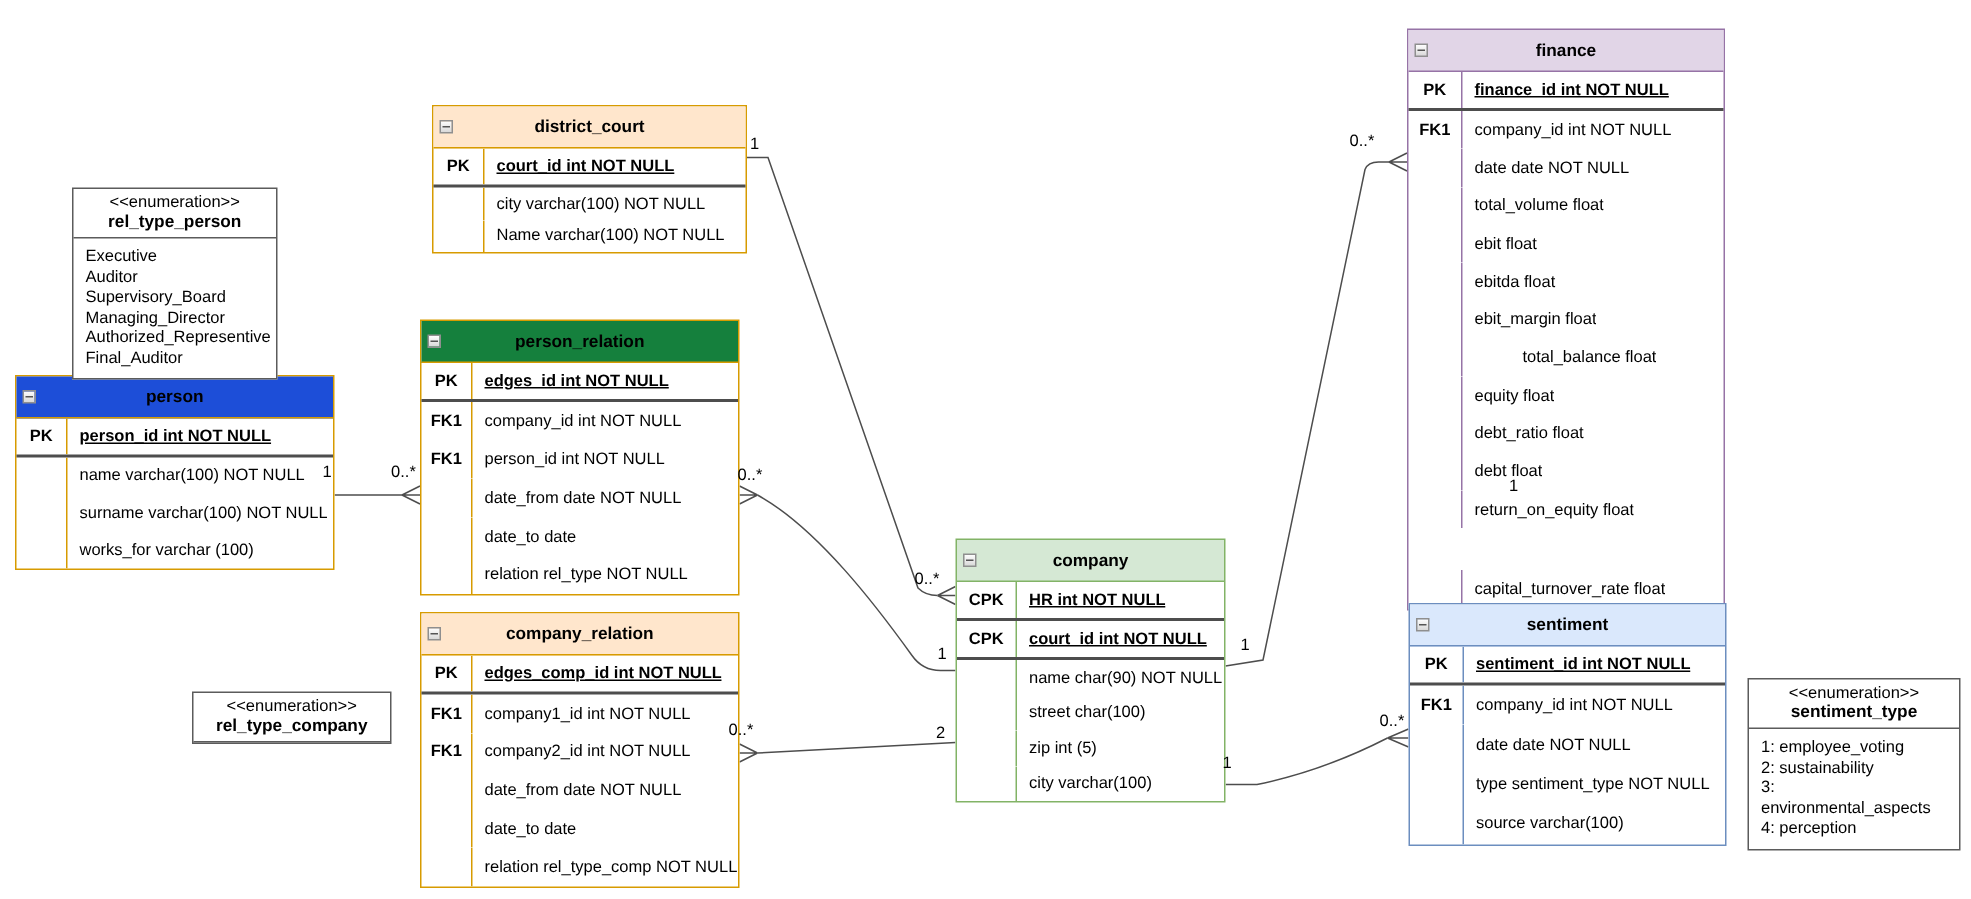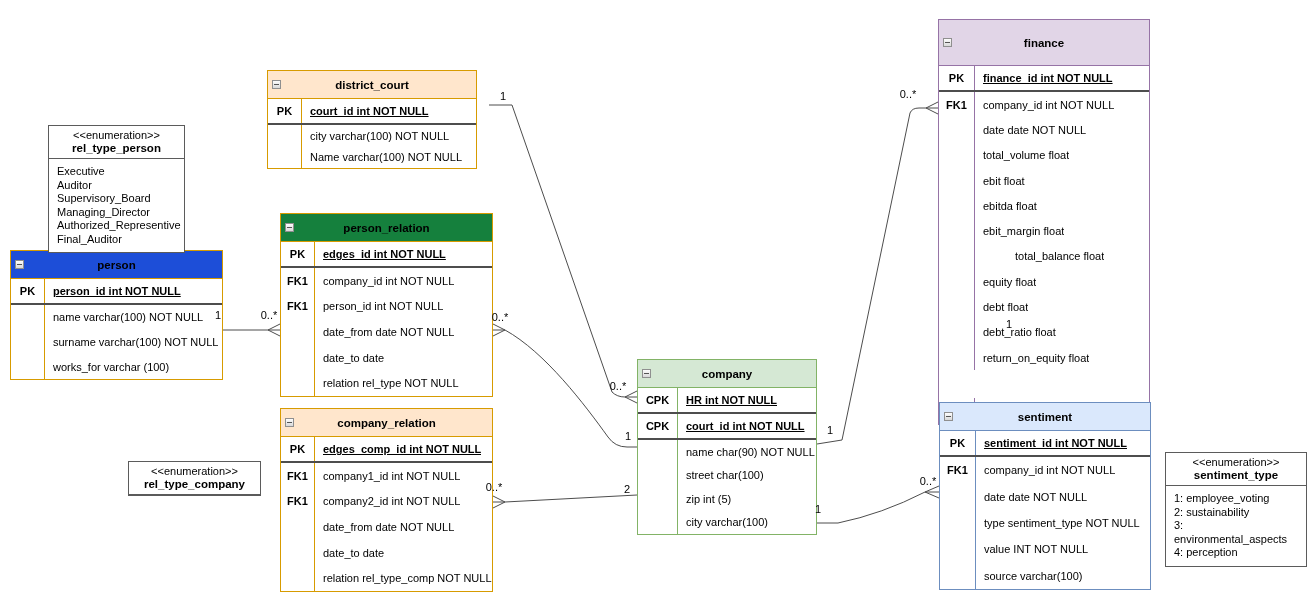--- a/index.html
+++ b/index.html
@@ -43,21 +43,21 @@
       <path d="M505 502 L637 495"></path>
 
       <path d="M817 444 L842 440 L910 113 Q912 108 919 108 L926 108"></path>
       <path d="M926 108 L938 102 M926 108 L938 108 M926 108 L938 114"></path>
 
       <path d="M817 523 L838 523 Q882 514 925 492"></path>
       <path d="M925 492 L939 486 M925 492 L939 492 M925 492 L939 498"></path>
     </g>
   </svg>
 
-  <div class="etable" style="left: 267px; top: 70px; width: 210px; border: 1px solid rgb(215, 155, 0);">
+  <div class="etable" style="left: 288px; top: 70px; width: 210px; border: 1px solid rgb(215, 155, 0);">
       <div class="t-title" style="height: 28px; background: rgb(255, 230, 204); border-bottom: 1px solid rgb(215, 155, 0);">
         <span class="collapse-icon"></span>
         <span>district_court</span>
       </div>
       <div class="t-row dark-sep" style="height: 26px;">
         <span class="t-key" style="width: 34px; border-right: 1px solid rgb(215, 155, 0);">PK</span>
         <span class="t-text pk-text">court_id int NOT NULL</span>
       </div>
       <div class="t-row" style="height: 21.5px;">
         <span class="t-key" style="width: 34px; border-right: 1px solid rgb(215, 155, 0);"></span>
@@ -174,21 +174,21 @@
       <div class="t-row" style="height: 23.5px;">
         <span class="t-key" style="width: 40px; border-right: 1px solid rgb(130, 179, 102);"></span>
         <span class="t-text">zip int (5)</span>
       </div>
       <div class="t-row" style="height: 23.5px;">
         <span class="t-key" style="width: 40px; border-right: 1px solid rgb(130, 179, 102);"></span>
         <span class="t-text">city varchar(100)</span>
       </div>
     </div>
   <div class="etable" style="left: 938px; top: 19px; width: 212px; border: 1px solid rgb(150, 115, 166);">
-      <div class="t-title" style="height: 46px; background: rgb(225, 213, 231); border-bottom: 1px solid rgb(150, 115, 166);">
+      <div class="t-title" style="height: 28px; background: rgb(225, 213, 231); border-bottom: 1px solid rgb(150, 115, 166);">
         <span class="collapse-icon"></span>
         <span>finance</span>
       </div>
       <div class="t-row dark-sep" style="height: 26px;">
         <span class="t-key" style="width: 36px; border-right: 1px solid rgb(150, 115, 166);">PK</span>
         <span class="t-text pk-text">finance_id int NOT NULL</span>
       </div>
       <div class="t-row" style="height: 25.3px;">
         <span class="t-key" style="width: 36px; border-right: 1px solid rgb(150, 115, 166);">FK1</span>
         <span class="t-text">company_id int NOT NULL</span>
@@ -216,25 +216,25 @@
       <div class="t-row" style="height: 25.3px; gap: 32px;">
         <span class="t-key" style="width: 36px; border-right: 1px solid rgb(150, 115, 166);"></span>
         <span class="t-text">total_balance float</span>
       </div>
       <div class="t-row" style="height: 25.3px;">
         <span class="t-key" style="width: 36px; border-right: 1px solid rgb(150, 115, 166);"></span>
         <span class="t-text">equity float</span>
       </div>
       <div class="t-row" style="height: 25.3px;">
         <span class="t-key" style="width: 36px; border-right: 1px solid rgb(150, 115, 166);"></span>
+        <span class="t-text">debt_ratio float</span>
+      </div>
+      <div class="t-row" style="height: 25.3px;">
+        <span class="t-key" style="width: 36px; border-right: 1px solid rgb(150, 115, 166);"></span>
         <span class="t-text">debt float</span>
-      </div>
-      <div class="t-row" style="height: 25.3px;">
-        <span class="t-key" style="width: 36px; border-right: 1px solid rgb(150, 115, 166);"></span>
-        <span class="t-text">debt_ratio float</span>
       </div>
       <div class="t-row" style="height: 25.3px;">
         <span class="t-key" style="width: 36px; border-right: 1px solid rgb(150, 115, 166);"></span>
         <span class="t-text">return_on_equity float</span>
       </div>
       <div class="t-row" style="height: 25.3px; margin-top: 28px;">
         <span class="t-key" style="width: 36px; border-right: 1px solid rgb(150, 115, 166);"></span>
         <span class="t-text">capital_turnover_rate float</span>
       </div>
     </div>
@@ -251,24 +251,20 @@
         <span class="t-key" style="width: 36px; border-right: 1px solid rgb(108, 142, 191);">FK1</span>
         <span class="t-text">company_id int NOT NULL</span>
       </div>
       <div class="t-row" style="height: 26.4px;">
         <span class="t-key" style="width: 36px; border-right: 1px solid rgb(108, 142, 191);"></span>
         <span class="t-text">date date NOT NULL</span>
       </div>
       <div class="t-row" style="height: 26.4px;">
         <span class="t-key" style="width: 36px; border-right: 1px solid rgb(108, 142, 191);"></span>
         <span class="t-text">type sentiment_type NOT NULL</span>
-      </div>
-      <div class="t-row" style="height: 26.4px;">
-        <span class="t-key" style="width: 36px; border-right: 1px solid rgb(108, 142, 191);"></span>
-        <span class="t-text">value INT NOT NULL</span>
       </div>
       <div class="t-row" style="height: 26.4px;">
         <span class="t-key" style="width: 36px; border-right: 1px solid rgb(108, 142, 191);"></span>
         <span class="t-text">source varchar(100)</span>
       </div>
     </div>
 
   <div class="enum-box" style="left: 48px; top: 125px; width: 137px;">
       <div class="enum-head">
         <span class="enum-stereo">&lt;&lt;enumeration&gt;&gt;</span>

